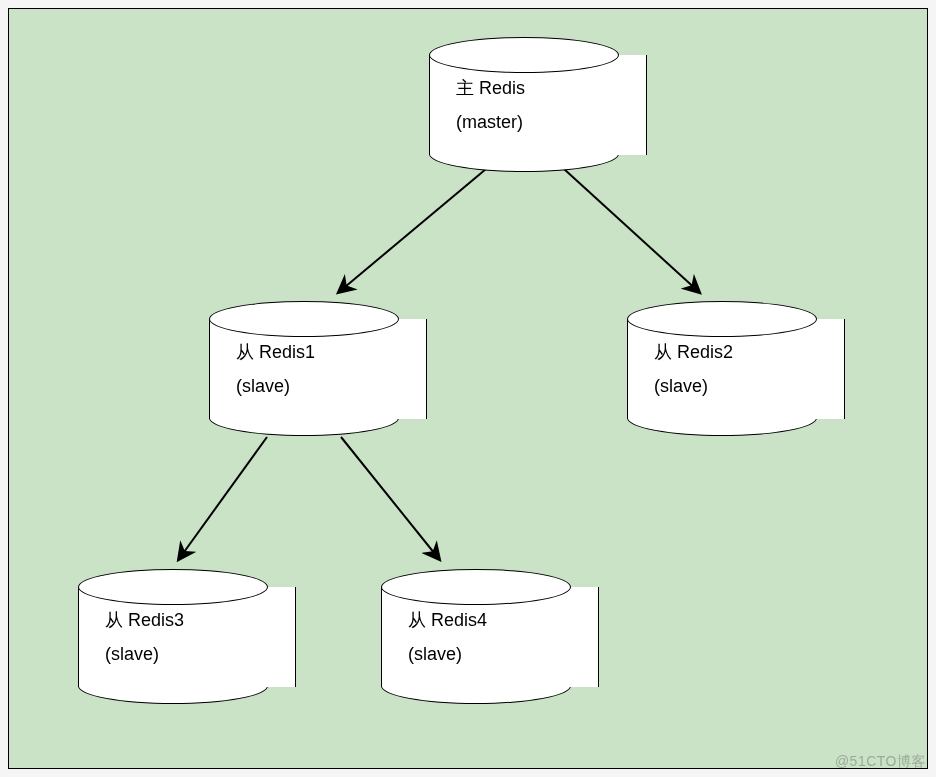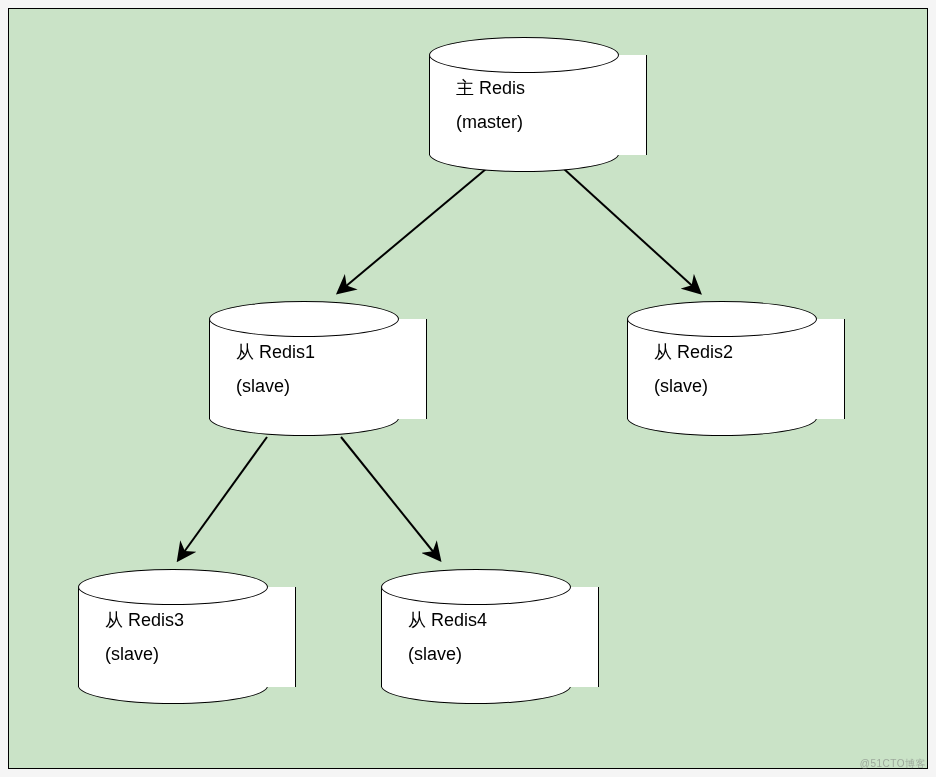--- a/index.html
+++ b/index.html
@@ -71,21 +71,21 @@
       top: 0;
       width: 920px;
       height: 761px;
       pointer-events: none;
     }
     .watermark {
       position: absolute;
       right: 10px;
       bottom: 6px;
       color: rgba(120,120,120,0.55);
-      font-size: 10px;
+      font-size: 14px;
       letter-spacing: 0.5px;
     }
   </style>
 </head>
 <body>
 
 <div class="canvas">
 
   <svg class="arrow-layer" viewBox="0 0 920 761" xmlns="http://www.w3.org/2000/svg">
     <defs>

